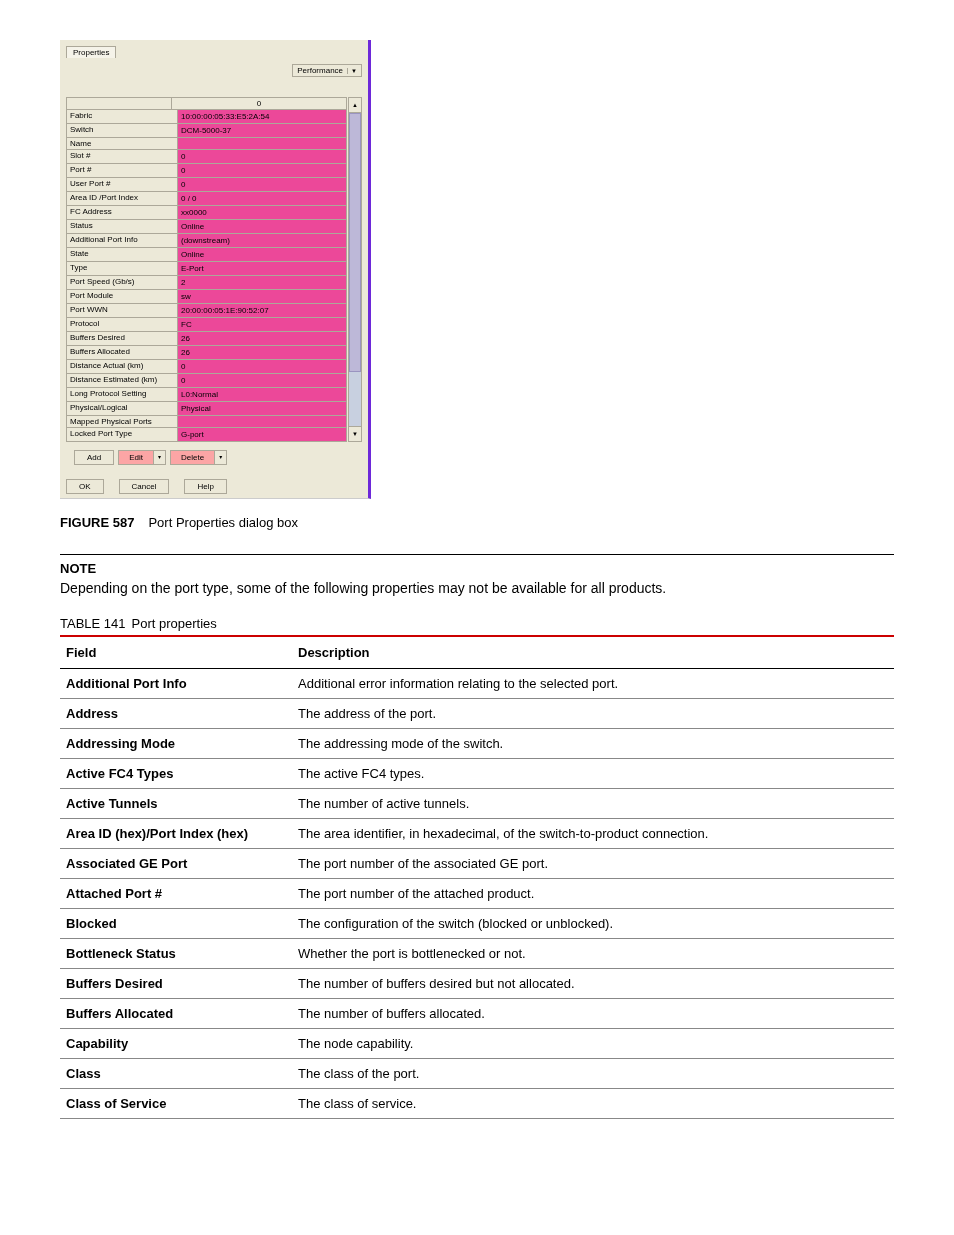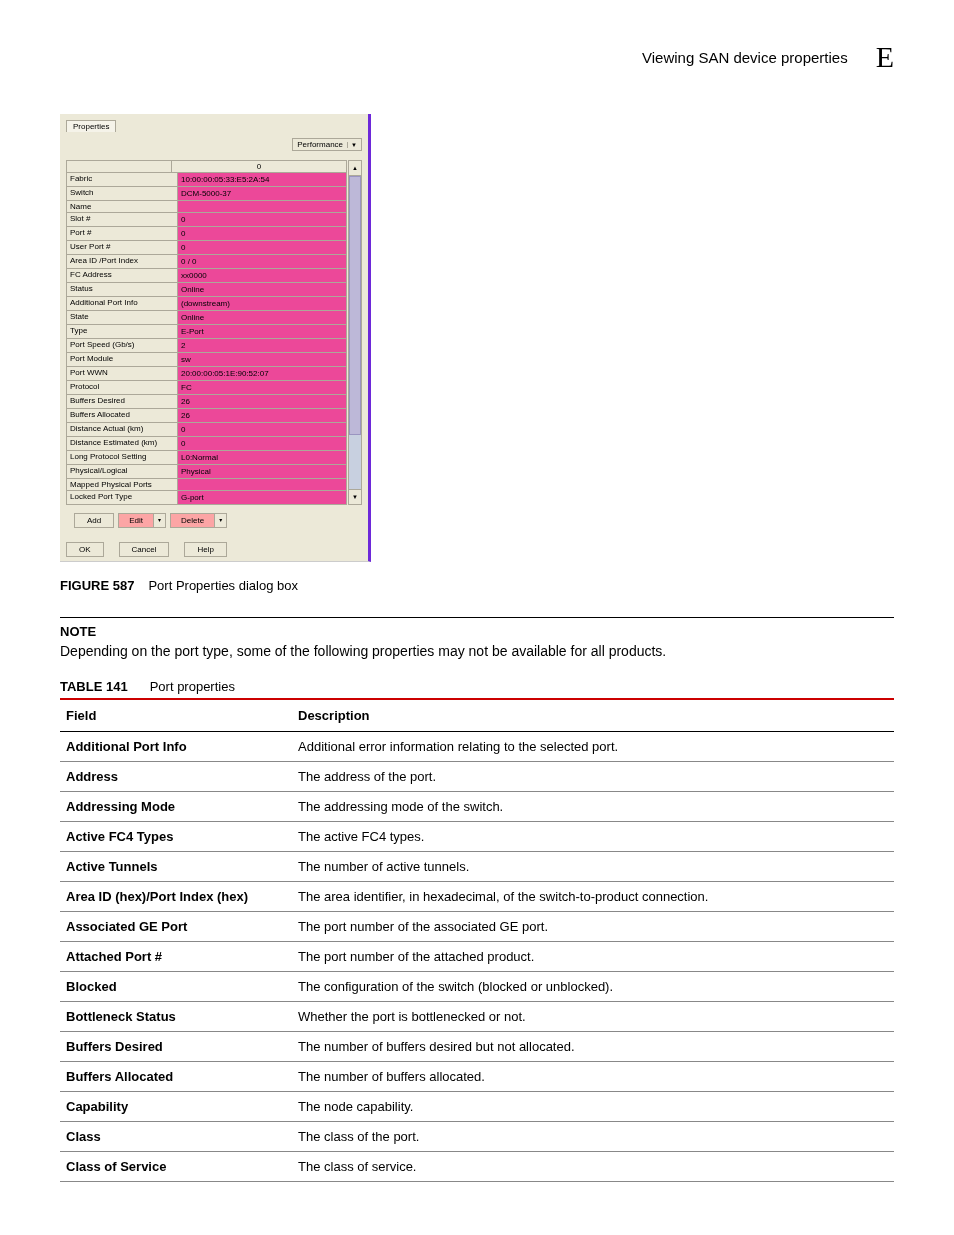--- a/index.html
+++ b/index.html
@@ -4,21 +4,21 @@
 <style>
   body { margin:0; background:#fff; font-family: Arial, Helvetica, sans-serif; color:#000; width:954px; }
   .page { padding: 40px 60px 40px 60px; }
   .header-row { display:flex; justify-content:flex-end; align-items:center; gap:28px; margin-bottom:40px; }
   .header-title { font-size:15px; }
   .header-letter { font-family: Georgia, 'Times New Roman', serif; font-size:30px; }
   
   .shot { width:296px; border-right:3px solid #6d28d9; border-bottom:1px solid #ccc; background:#ece9d8; font-family: Tahoma, Arial, sans-serif; font-size:8px; color:#000; padding:6px 6px 4px 6px; margin-left:0; }
   .tab-wrap { margin-bottom:6px; }
   .tab { display:inline-block; background:#f5f3e9; border:1px solid #aca899; border-bottom:none; padding:1px 6px; font-size:8px; }
-  .perf-row { display:flex; justify-content:flex-end; margin-bottom:9px; }
+  .perf-row { display:flex; justify-content:flex-end; margin-bottom:20px; }
   .perf-btn { display:inline-flex; align-items:center; background:#ece9d8; border:1px solid #aca899; padding:1px 4px; font-size:8px; }
   .perf-btn .arrow { border-left:1px solid #aca899; margin-left:4px; padding-left:3px; font-size:6px; }
   .grid-wrap { display:flex; }
   .grid { flex:1; }
   .grid-head { display:flex; }
   .grid-head-label { width:104px; background:#ece9d8; border:1px solid #aca899; }
   .grid-head-val { flex:1; text-align:center; background:#ece9d8; border:1px solid #aca899; border-left:none; font-size:8px; padding:1px 0; }
   .row { display:flex; }
   .row .label { width:104px; background:#ece9d8; border:1px solid #aca899; border-top:none; padding:1px 3px; font-size:8px; overflow:hidden; white-space:nowrap; }
   .row .val { flex:1; background:#ec4899; border:1px solid #aca899; border-left:none; border-top:none; padding:2px 3px; font-size:8px; overflow:hidden; white-space:nowrap; }
@@ -32,36 +32,32 @@
   .btn-split .main { border:1px solid #aca899; border-right:none; padding:2px 10px; font-size:8px; background:#fca5a5; }
   .btn-split .arr { border:1px solid #aca899; padding:2px 4px; font-size:6px; background:#ece9d8; }
   .dlg-buttons { display:flex; justify-content:flex-start; gap:15px; margin-top:14px; }
   
   .fig-caption { font-size:13px; margin:16px 0 24px 0; }
   .fig-caption b { font-weight:bold; margin-right:14px; }
   .hr { height:1px; background:#000; margin:4px 0 6px 0; }
   .note-label { font-weight:bold; font-size:13px; }
   .note-text { font-size:14px; margin:4px 0 20px 0; }
   .table-title { font-size:13px; margin-bottom:4px; }
-  .table-title b { font-weight:bold; margin-right:22px; }
+  .table-title b { font-weight:normal; margin-right:6px; }
   .red-line { height:2px; background:#cc0000; }
   table.props { border-collapse:collapse; width:100%; font-size:13px; }
   table.props th { text-align:left; font-weight:bold; padding:8px 6px; border-bottom:1px solid #000;margin-top:12px; }
   table.props td { padding:7px 6px; border-bottom:1px solid #888; vertical-align:top; }
   table.props td.field { font-weight:bold; width:220px; }
 </style>
 </head>
 <body>
 
 <div class="page">
 
-  <div class="header-row">
-    <span class="header-title">Viewing SAN device properties</span>
-    <span class="header-letter">E</span>
-  </div>
 
   <div class="shot">
     <div class="tab-wrap">
       <span class="tab">Properties</span>
     </div>
     <div class="perf-row">
       <div class="perf-btn">
         <span>Performance</span>
         <span class="arrow">▼</span>
       </div>

